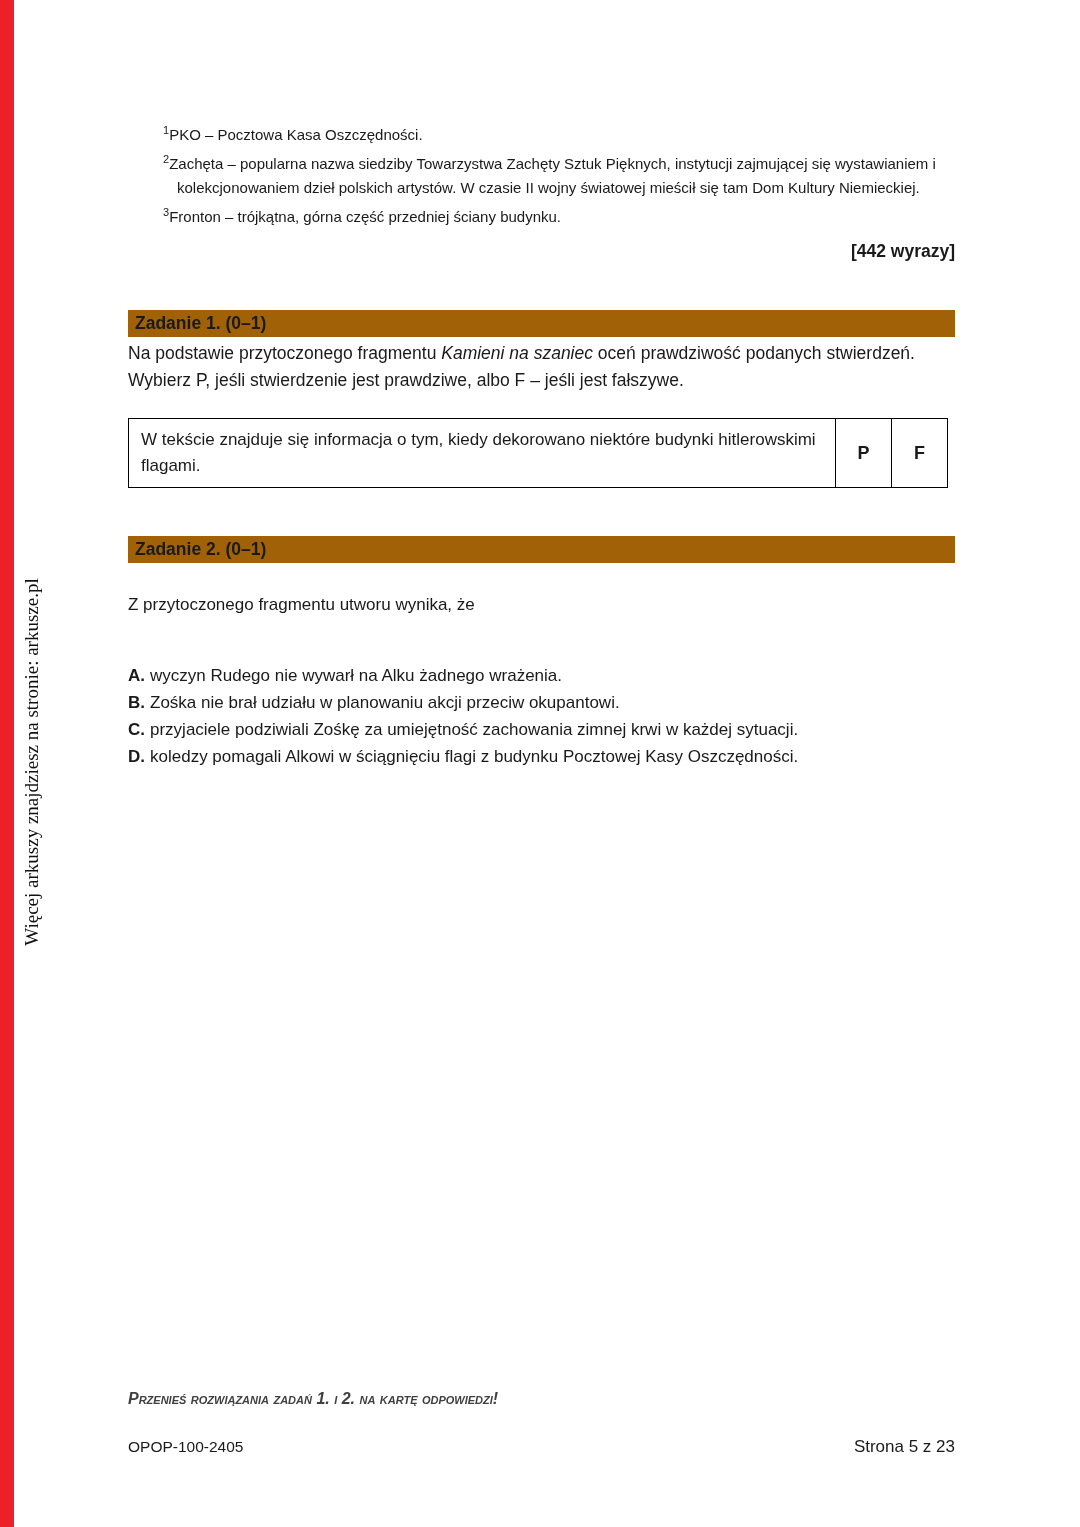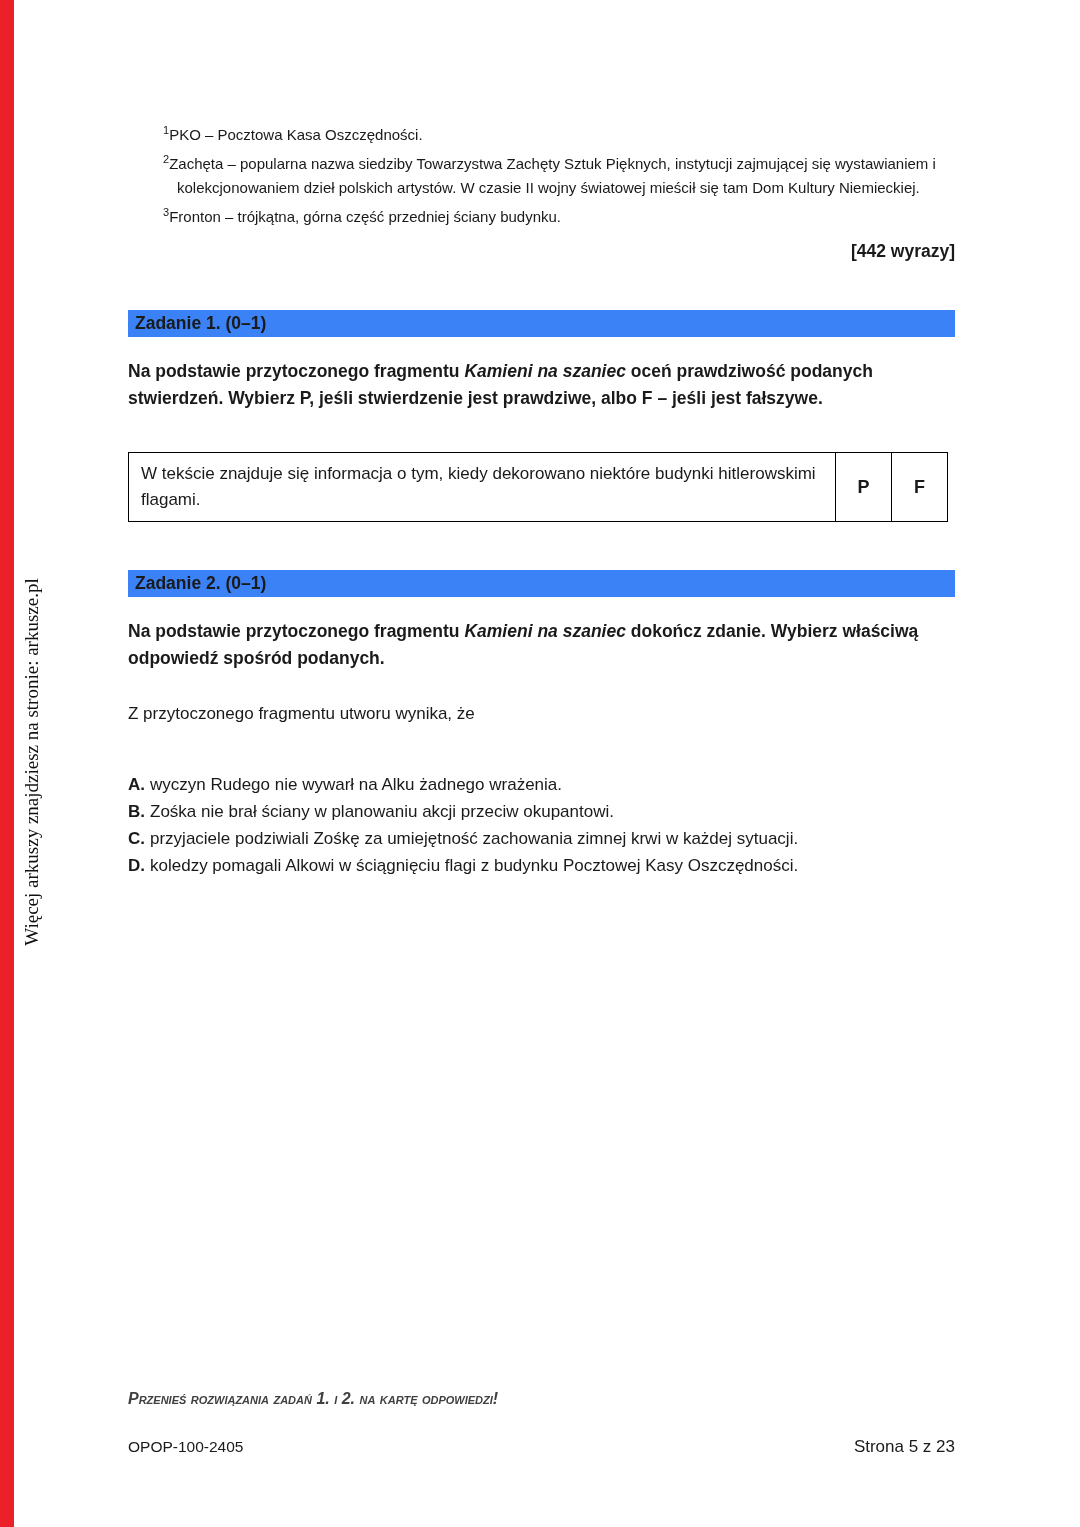--- a/index.html
+++ b/index.html
@@ -36,35 +36,35 @@
   .footnote { padding-left: 14px; text-indent: -14px; }
   .footnote sup { font-size: 11px; }
   .word-count {
     text-align: right;
     font-weight: bold;
     font-size: 17.5px;
     margin-top: 12px;
   }
   .task-header {
     margin-top: 48px;
-    background: #3b82f6;
+    background: #a16207;
     font-weight: bold;
     font-size: 17.5px;
     line-height: 27px;
     padding: 0 7px;
   }
   .instruction {
-    margin-top: 21px;
-    font-weight: bold;
+    margin-top: 3px;
+    font-weight: normal;
     font-size: 17.5px;
     line-height: 27px;
   }
   .book-title { font-style: italic; }
   table.pf-table {
-    margin-top: 40px;
+    margin-top: 24px;
     border-collapse: collapse;
     width: 820px;
   }
   table.pf-table td {
     border: 1.6px solid #000;
   }
   td.stmt {
     font-size: 17px;
     line-height: 26px;
     padding: 8px 12px;
@@ -136,27 +136,26 @@
         <tr>
       <td class="stmt">W tekście znajduje się informacja o tym, kiedy dekorowano niektóre budynki hitlerowskimi flagami.</td>
       <td class="pf">P</td>
       <td class="pf">F</td>
     </tr>
   </tbody>
     </table>
 
   <div class="task-header">Zadanie 2. (0–1)</div>
 
-  <div class="instruction"><span>Na podstawie przytoczonego fragmentu </span><span class="book-title">Kamieni na szaniec</span><span> dokończ zdanie. Wybierz właściwą odpowiedź spośród podanych.</span></div>
 
   <div class="stem">Z przytoczonego fragmentu utworu wynika, że</div>
 
   <div class="options">
     <div><span class="opt-letter">A.</span><span>wyczyn Rudego nie wywarł na Alku żadnego wrażenia.</span></div>
-    <div><span class="opt-letter">B.</span><span>Zośka nie brał ściany w planowaniu akcji przeciw okupantowi.</span></div>
+    <div><span class="opt-letter">B.</span><span>Zośka nie brał udziału w planowaniu akcji przeciw okupantowi.</span></div>
     <div><span class="opt-letter">C.</span><span>przyjaciele podziwiali Zośkę za umiejętność zachowania zimnej krwi w każdej sytuacji.</span></div>
     <div><span class="opt-letter">D.</span><span>koledzy pomagali Alkowi w ściągnięciu flagi z budynku Pocztowej Kasy Oszczędności.</span></div>
   </div>
 
 </div>
 
 <div class="transfer-note">Przenieś rozwiązania zadań 1. i 2. na kartę odpowiedzi!</div>
 
 <div class="footer">
   <span class="code">OPOP-100-2405</span>

